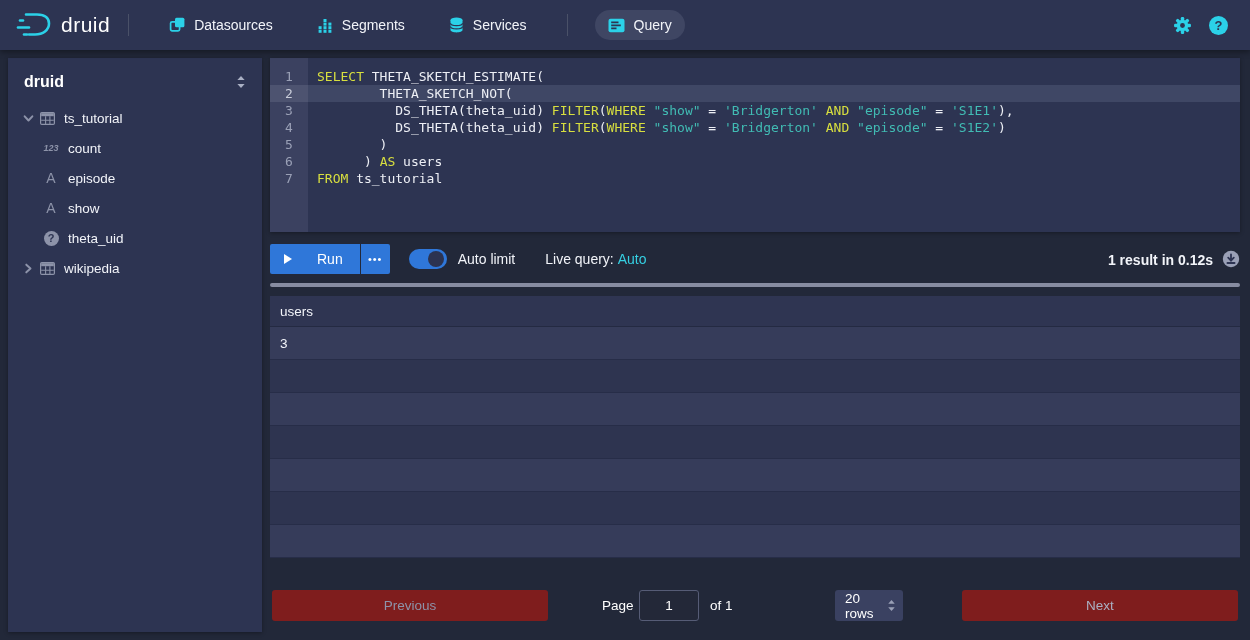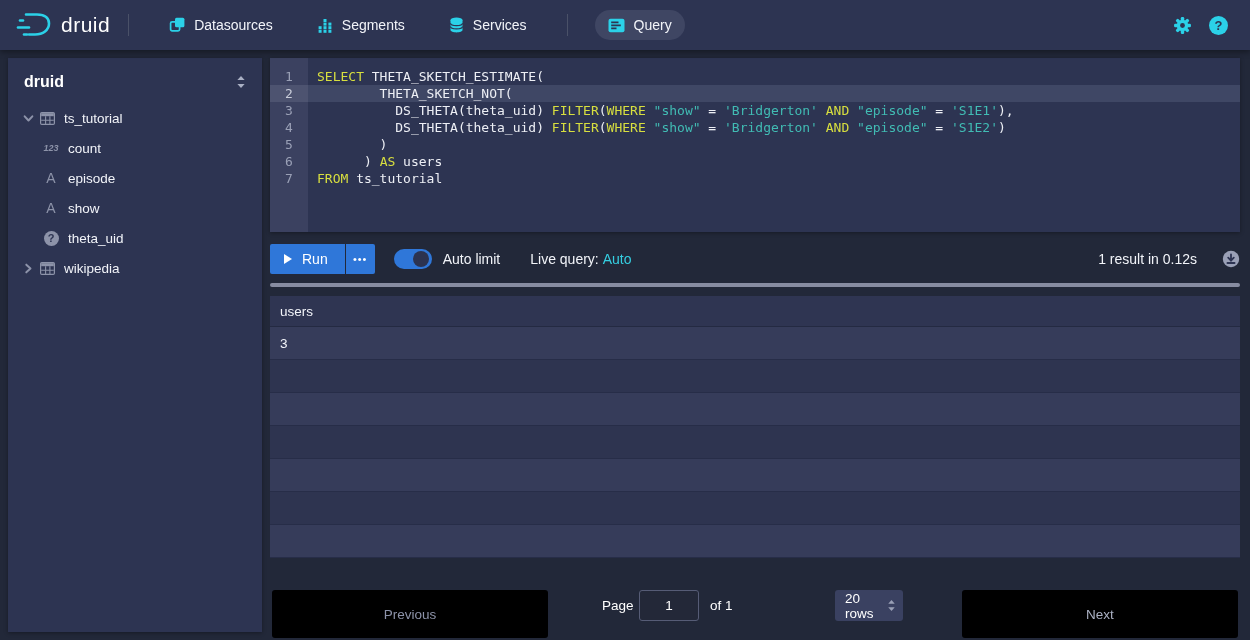--- a/index.html
+++ b/index.html
@@ -52,49 +52,49 @@
   .code { flex:1; white-space:pre; color:#edeff5; padding-left:9px; }
   .line.active .num { background:#4d5370; color:#c9cdda; }
   .line.active .code { background:#3f4765; }
   .tok-kw { color:#d8df3f; }
   .tok-str { color:#41bcb4; }
   .tok-pl { color:#edeff5; }
 
   
   .runbar { position:absolute; top:240px; left:270px; width:970px; height:38px;
             display:flex; align-items:center; }
-  .btn-run { display:flex; align-items:center; gap:10px; background:#2f77d9; color:#fff; height:30px;
+  .btn-run { display:flex; align-items:center; gap:25px; background:#2f77d9; color:#fff; height:30px;
              padding:0 17px 0 14px; border-radius:2px 0 0 2px; font-size:14px; cursor:pointer;justify-content:center; }
   .play { width:0; height:0; border-left:8px solid #fff; border-top:5px solid transparent; border-bottom:5px solid transparent; }
   .btn-more { background:#2f77d9; color:#fff; height:30px; width:29px; margin-left:1px; border-radius:0 2px 2px 0;
               display:flex; align-items:center; justify-content:center; font-size:11px; letter-spacing:1px; cursor:pointer; }
   .toggle { width:38px; height:20px; border-radius:10px; background:#2f77d9; position:relative; margin-left:19px; cursor:pointer; flex:none; }
   .knob { position:absolute; top:2px; right:3px; width:16px; height:16px; border-radius:50%; background:#2c3350; }
   .rb-label { color:#f2f4f9; font-size:14px; margin-left:11px; }
   .live { margin-left:30px; }
   .live a { color:#35cfe2; text-decoration:none; cursor:pointer; margin-left:4px; }
-  .run-right { margin-left:auto; display:flex; align-items:center; gap:25px; color:#f2f4f9; font-size:14px; }
+  .run-right { margin-left:auto; display:flex; align-items:flex-end; gap:9px; color:#f2f4f9; font-size:14px;font-weight:bold; }
   .dl { display:flex; cursor:pointer; }
 
   
   .splitter { position:absolute; top:283px; left:270px; width:970px; height:4px; background:#878ca1;
               border-radius:2px; cursor:row-resize; }
 
   
   .results { position:absolute; top:296px; left:270px; width:970px; }
   .res-header { height:31px; background:#2f3552; display:flex; align-items:center; padding:0 10px;
                 color:#f2f4f9; font-size:13.5px; border-bottom:1px solid #242a42; cursor:pointer; }
   .res-row { height:33px; display:flex; align-items:center; padding:0 10px; color:#f2f4f9;
              font-size:13.5px; border-bottom:1px solid #272d48; }
   .row-light { background:#363c5a; }
   .row-dark { background:#2e3450; }
 
   
   .pagination { position:absolute; top:590px; left:270px; width:970px; height:31px; font-size:13.5px; }
-  .pg-btn { position:absolute; height:48px; background:#000000; color:#8d93a9; border-radius:3px;
+  .pg-btn { position:absolute; height:31px; background:#7f1d1d; color:#8d93a9; border-radius:3px;
             display:flex; align-items:center; justify-content:center; cursor:pointer; }
   .btn-prev { left:2px; width:276px; }
   .btn-next { right:2px; width:276px; color:#aab0c2; }
   .page-label { position:absolute; left:332px; top:8px; color:#fff; }
   .page-input { position:absolute; left:369px; top:0; width:60px; height:31px; background:#232838;
                 border:1px solid #565c76; border-radius:3px; color:#fff; text-align:center;
                 font-size:13.5px; font-family:"Liberation Sans", sans-serif; }
   .page-of { position:absolute; left:440px; top:8px; color:#fff; }
   .page-size { position:absolute; left:565px; top:0; width:68px; height:31px; background:#3a4161;
                border-radius:3px; color:#fff; display:flex; align-items:center; justify-content:space-between;

